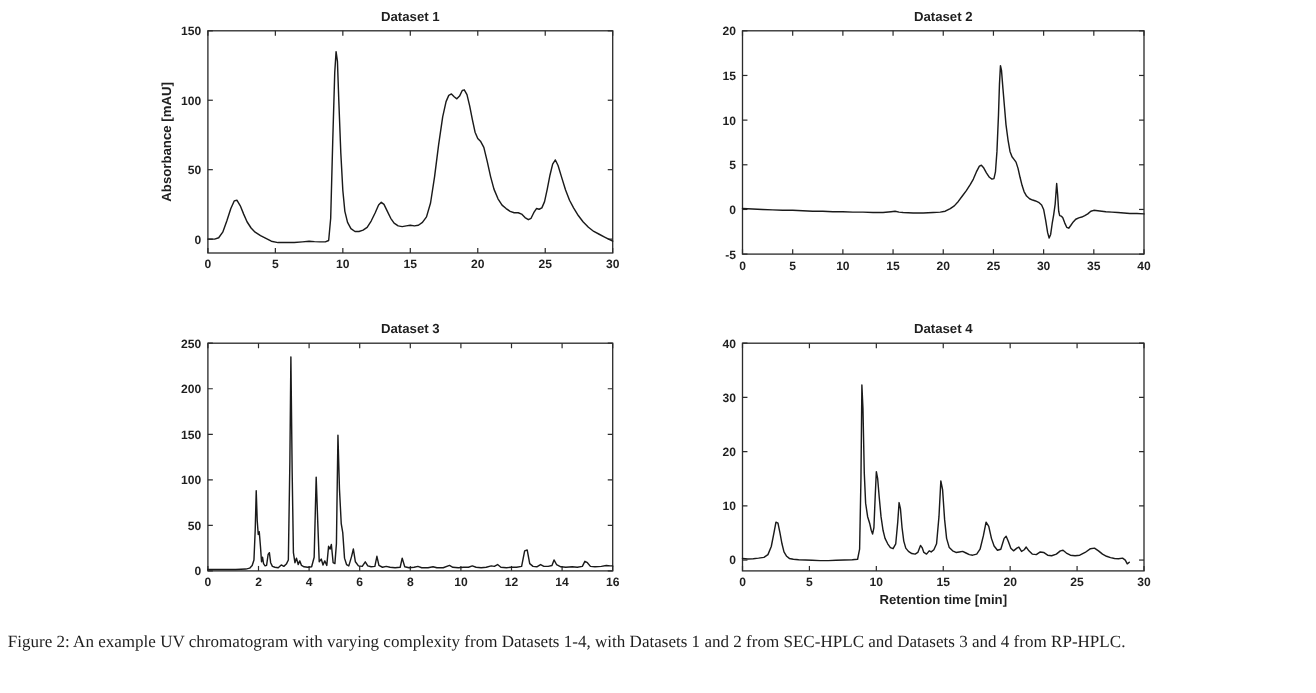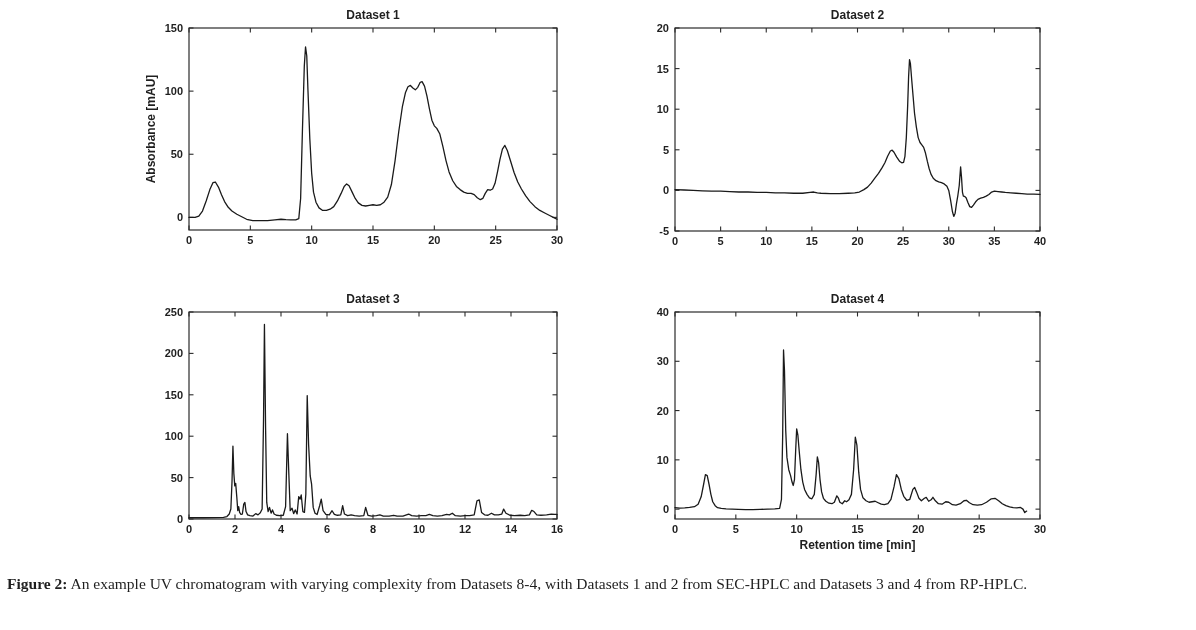--- a/index.html
+++ b/index.html
@@ -3,21 +3,21 @@
 <meta charset="utf-8">
 <style>
   html,body{margin:0;padding:0;background:#ffffff;}
   .figure{position:relative;width:1196px;height:630px;background:#ffffff;overflow:hidden;
           font-family:"Liberation Sans",sans-serif;}
   .subplot{position:absolute;}
   .subplot svg{position:absolute;left:0;top:0;}
   svg text{font-family:"Liberation Sans",sans-serif;font-weight:bold;fill:#1f1f1f;}
   .caption{position:absolute;left:7px;top:574px;width:1183px;margin:0;
            font-family:"Liberation Serif",serif;font-size:15.5px;line-height:19px;color:#1f1f1f;}
-  .caption b{font-weight:bold;}
+  .caption b{font-weight:normal;}
 </style>
 </head>
 <body>
 
 <div class="figure">
 
   <div class="subplot" style="left:140px;top:0;width:440px;height:262px">
     <svg width="440" height="262">
         <rect x="49" y="28" width="368" height="202" fill="none" stroke="#2b2b2b" stroke-width="1.2"></rect>
         <line x1="49" y1="230" x2="49" y2="225.5" stroke="#2b2b2b" stroke-width="1.1"></line>
@@ -203,15 +203,15 @@
         <text x="49" y="81.2857142857143" text-anchor="end" font-size="11px">30</text>
         <line x1="55" y1="28" x2="59.5" y2="28" stroke="#2b2b2b" stroke-width="1.1"></line>
         <line x1="420" y1="28" x2="415.5" y2="28" stroke="#2b2b2b" stroke-width="1.1"></line>
         <text x="49" y="32" text-anchor="end" font-size="11px">40</text>
         <text x="237.5" y="19" text-anchor="middle" font-size="12px">Dataset 4</text>
         <text x="237.5" y="265" text-anchor="middle" font-size="12px">Retention time [min]</text>
         <polyline points="55.00,223.66 59.87,224.16 64.73,223.91 69.60,223.42 74.47,222.68 78.12,220.21 81.16,212.82 83.59,200.50 85.42,190.64 87.24,191.63 89.07,200.50 90.89,210.36 92.72,217.75 95.15,221.69 97.58,223.66 101.23,224.40 106.10,224.90 112.18,225.14 118.27,225.39 125.57,225.64 132.87,225.64 140.17,225.39 147.47,225.14 154.77,224.90 159.63,224.40 161.46,215.29 162.68,151.21 163.53,65.95 164.50,87.14 165.72,146.29 166.93,173.39 168.76,185.71 170.58,191.63 172.04,198.04 173.26,201.49 174.48,195.57 175.69,166.00 176.67,144.81 177.88,151.21 179.34,168.46 180.93,185.71 182.75,198.04 184.58,205.43 187.01,210.36 189.44,213.81 191.88,214.79 194.31,210.36 196.13,190.64 197.35,172.90 198.57,178.32 200.03,195.57 201.61,207.89 203.43,214.30 205.87,217.26 208.91,219.23 211.95,219.72 214.38,218.24 216.82,211.84 218.28,213.81 219.86,218.24 222.29,219.72 224.72,216.76 226.55,217.75 228.98,215.78 231.42,210.36 233.61,185.71 235.31,153.19 236.89,161.07 238.72,188.18 240.54,205.43 242.97,213.81 246.02,216.76 249.06,218.24 252.10,217.75 255.14,217.26 258.18,218.74 261.23,220.21 264.27,220.71 267.92,219.72 270.96,215.29 274.00,202.96 276.43,190.64 278.87,194.59 281.30,205.43 283.73,212.33 286.77,216.27 289.82,215.29 292.86,205.43 294.68,203.46 296.51,207.89 298.94,214.30 301.38,216.76 304.42,214.30 306.24,213.31 308.68,217.26 311.11,215.78 312.93,213.31 315.37,216.76 318.41,219.72 322.06,220.21 325.71,217.75 328.75,218.24 332.40,220.71 336.05,221.20 340.31,219.72 343.96,216.76 346.39,216.27 349.43,218.74 353.08,220.71 357.34,221.20 361.60,220.71 366.47,218.24 371.33,214.79 374.98,214.30 378.63,216.76 382.28,219.72 385.93,221.69 389.58,222.93 393.23,223.66 396.88,223.91 400.53,223.42 402.97,225.14 404.79,228.59 406.62,227.11" fill="none" stroke="#1a1a1a" stroke-width="1.3" stroke-linejoin="round" stroke-linecap="round"></polyline>
       </svg>
   </div>
 
-  <p class="caption"><b>Figure 2:</b><span> An example UV chromatogram with varying complexity from Datasets 8-4, with Datasets 1 and 2 from SEC-HPLC and Datasets 3 and 4 from RP-HPLC.</span></p>
+  <p class="caption"><b>Figure 2:</b><span> An example UV chromatogram with varying complexity from Datasets 1-4, with Datasets 1 and 2 from SEC-HPLC and Datasets 3 and 4 from RP-HPLC.</span></p>
 
 </div>
 
 </body></html>

